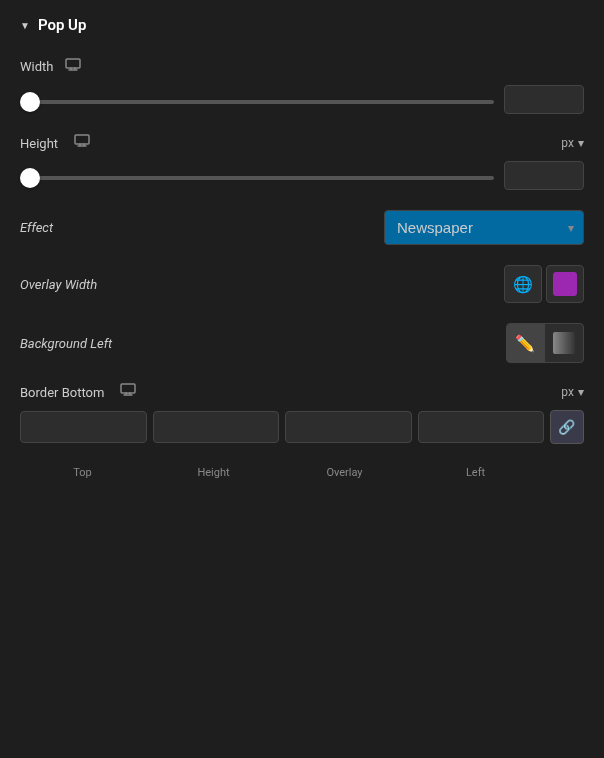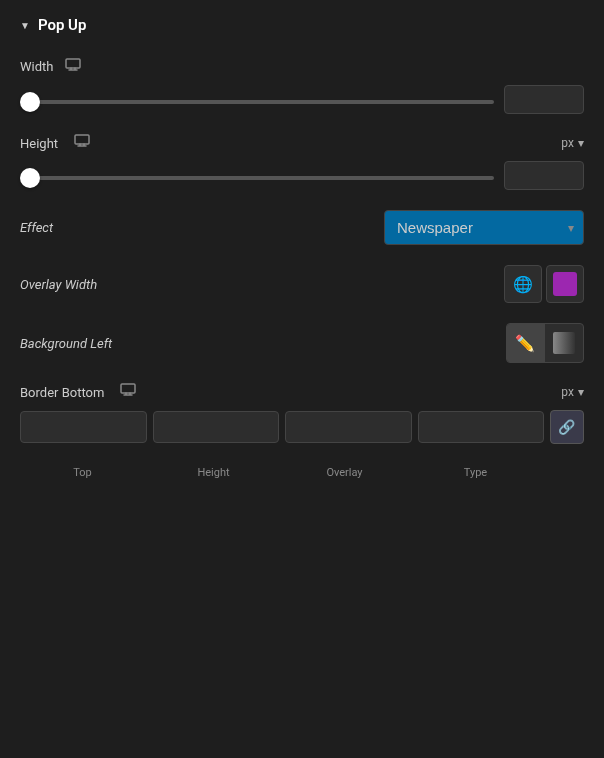--- a/index.html
+++ b/index.html
@@ -418,17 +418,17 @@
       <input type="text" class="border-input" style="">
       <button class="link-btn">
         <span>🔗</span>
       </button>
     </div>
 
     <div class="border-labels">
       <span class="border-label">Top</span>
       <span class="border-label">Height</span>
       <span class="border-label">Overlay</span>
-      <span class="border-label">Type</span>
+      <span class="border-label">Left</span>
     </div>
   </div>
 
 </div>
 
 </body></html>

